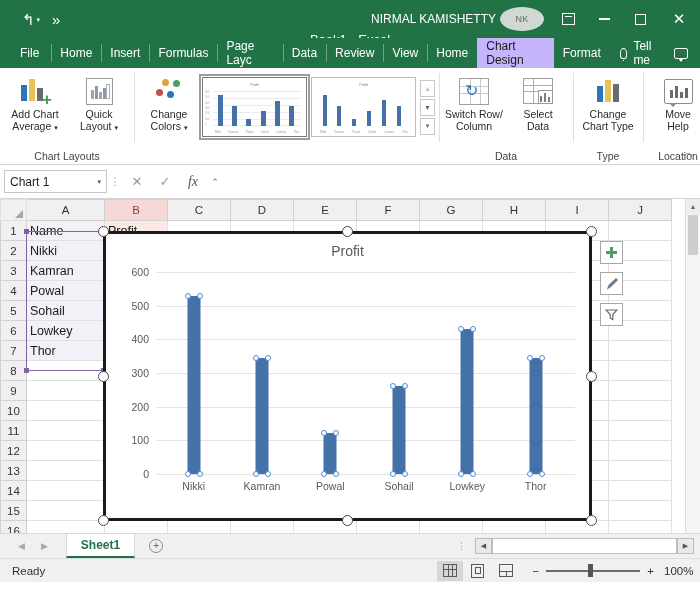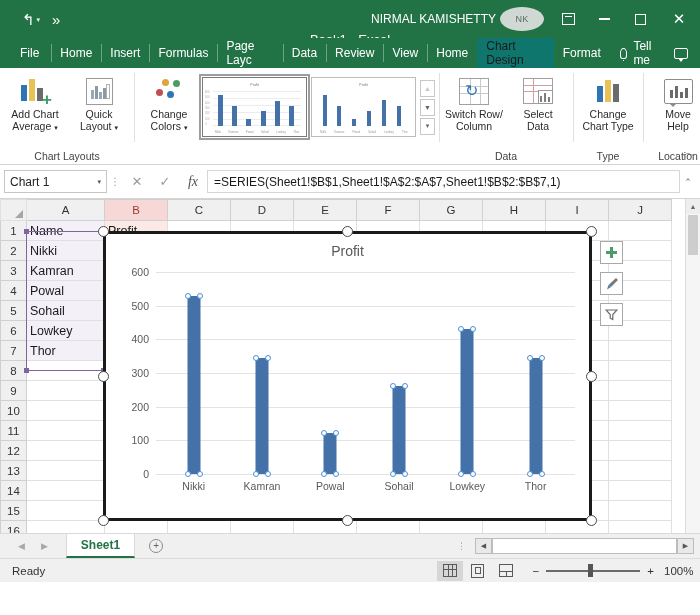--- a/index.html
+++ b/index.html
@@ -57,21 +57,21 @@
     padding-left: 10px; position: relative;
   }
   .tab {
     display: flex; align-items: center; padding: 0 9px;
     color: #fff; font-size: 12px; position: relative;
   }
   .tab + .tab::before {
     content: ''; position: absolute; left: 0; top: 6px; bottom: 6px;
     width: 1px; background: rgba(255,255,255,.35);
   }
-  .tab.active { background: #0f766e; color: #1a1a1a; }
+  .tab.active { background: #c4b5fd; color: #1a1a1a; }
   .tab.active::before, .tab.active + .tab::before { display: none; }
   .tab.file { padding: 0 12px 0 10px; }
   .tab-tellme { display: flex; align-items: center; gap: 6px; padding: 0 10px; color:#fff; font-size:12px; }
   .bulb {
     width: 9px; height: 11px; border: 1.3px solid #fff; border-radius: 50% 50% 35% 35%;
     position: relative;
   }
   .bulb::after { content:''; position:absolute; left:2px; right:2px; bottom:-3px; height:2px; border-bottom:1.3px solid #fff;}
   .tab-comment { margin-left: auto; display:flex; align-items:center; padding-right: 12px; }
   .cbubble { width: 14px; height: 11px; border: 1.4px solid #fff; border-radius: 2px; position: relative; }
@@ -549,21 +549,20 @@
     <div class="fb-dots">⋮</div>
     <div class="fb-ico">
         <span>✕</span>
       </div>
     <div class="fb-ico">
         <span>✓</span>
       </div>
     <div class="fb-ico fx">
         <span>fx</span>
       </div>
-    <div class="fb-input">=SERIES(Sheet1!$B$1,Sheet1!$A$2:$A$7,Sheet1!$B$2:$B$7,1)</div>
     <div class="fb-expand"><span>⌃</span></div>
   </div>
 
   <div class="gridwrap">
     <table class="sheet">
       <tbody>
           <tr>
         <th class="corner"></th>
         <th class="colh" style="width:78px">A</th>
         <th class="colh hl" style="width:63px">B</th>

